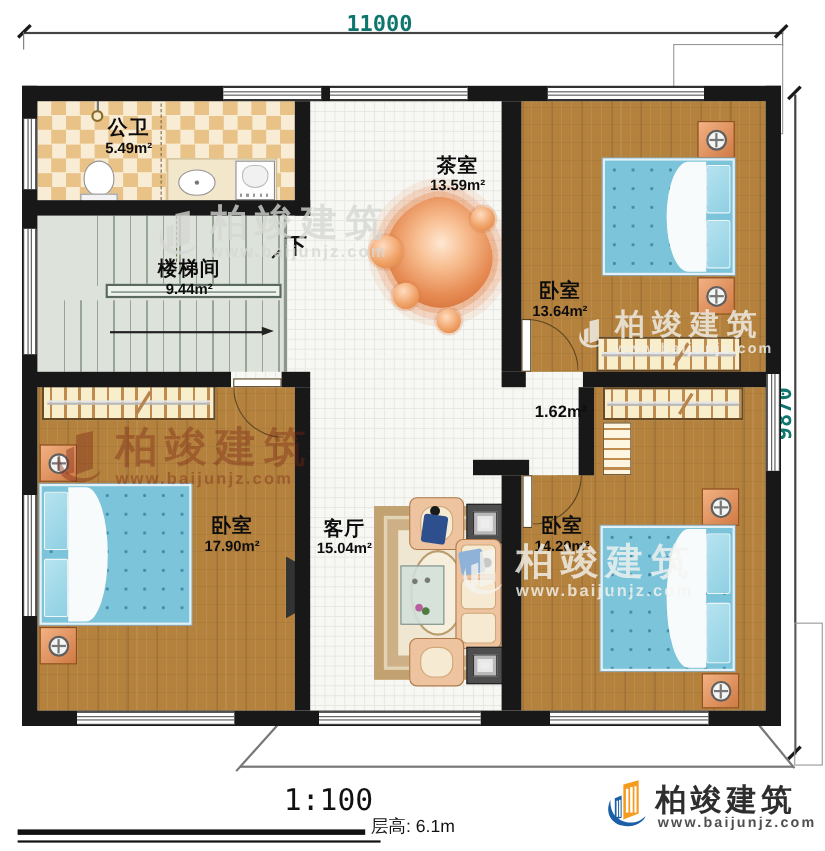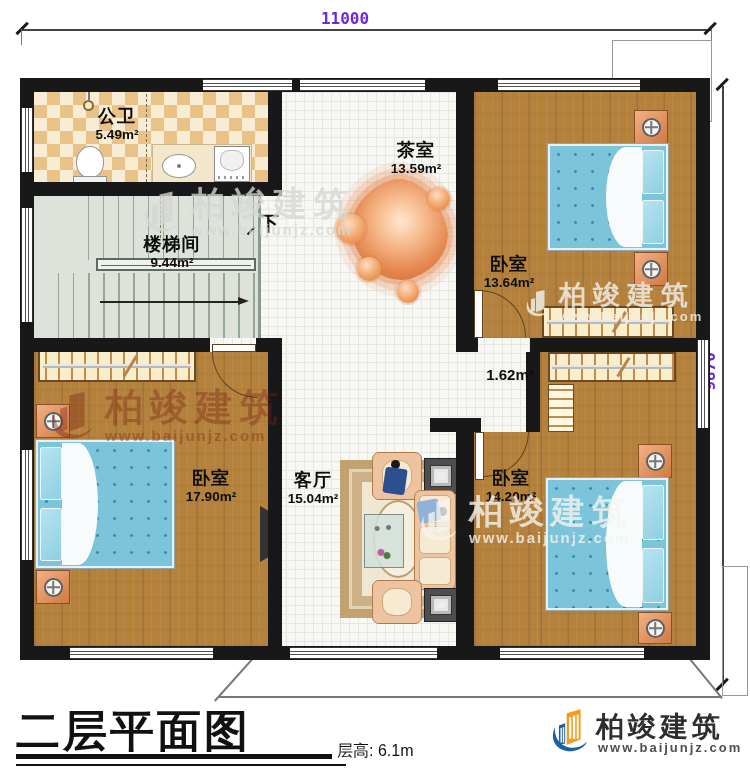--- a/index.html
+++ b/index.html
@@ -70,21 +70,21 @@
   .arrowline{position:absolute;background:#222;height:1.5px}
   .arrowhead{position:absolute;width:0;height:0;border-left:11px solid #222;border-top:4.5px solid transparent;border-bottom:4.5px solid transparent}
   
   .rlabel{position:absolute;transform:translateX(-50%);text-align:center;color:#0d0d0d;line-height:1.15;white-space:nowrap}
   .rlabel .nm{font-size:18px;font-weight:bold;letter-spacing:1px}
   .rlabel .ar{font-size:13.5px;font-weight:bold}
   .downlbl{position:absolute;font-size:20px;font-weight:bold;color:#111}
   
   .dimline{position:absolute;background:#444}
   .tick{position:absolute;width:16px;height:2.5px;background:#1a1a1a;transform:rotate(-45deg)}
-  .dimtext{position:absolute;font-family:"DejaVu Sans Mono","Liberation Mono",monospace;font-weight:bold;font-size:16px;color:#6d28d9}
+  .dimtext{position:absolute;font-family:"DejaVu Sans Mono","Liberation Mono",monospace;font-weight:bold;font-size:20px;color:#0f766e}
   .outline{position:absolute;border:1px solid #979797;background:transparent}
   .thin{position:absolute;background:#777}
   .diag{position:absolute;height:1.5px;background:#777;transform-origin:left center}
   
   .wm{position:absolute;display:flex;align-items:center;gap:7px;pointer-events:none}
   .wm-name{font-weight:bold;letter-spacing:7px;line-height:1}
   .wm-url{font-weight:bold;letter-spacing:2px;line-height:1.3}
   
   .plan-title{position:absolute;font-size:44px;font-weight:600;color:#111;letter-spacing:3px}
   .uline{position:absolute;background:#111}
@@ -318,23 +318,23 @@
         <polygon points="28,6 45,2 45,40 28,46" fill="currentColor"></polygon>
         <polygon points="18,21 26,18 26,44 18,46" fill="currentColor"></polygon>
         <path d="M12,24 C4,40 14,55 34,54 C46,53 52,46 53,42 C46,50 34,52 24,47 C14,42 11,32 12,24 Z" fill="currentColor"></path>
       </svg>
     <div class="wm-text">
         <div class="wm-name" style="font-size:34px">柏竣建筑</div>
         <div class="wm-url" style="font-size:15px">www.baijunjz.com</div>
       </div>
   </div>
 
-  <div class="plan-title" style="left:16px;top:702px">二层平面图</div>
   <div class="uline" style="left:16px;top:754px;width:316px;height:5px"></div>
   <div class="uline" style="left:16px;top:764px;width:330px;height:1.5px"></div>
+  <div class="plan-scale" style="left:258px;top:712px">1:100</div>
   <div class="meta" style="left:337px;top:741px">
     <span>层高:</span> <span>6.1m</span>
   </div>
   <svg class="abs" style="left:545px;top:704px" width="48" height="54" viewBox="0 0 62 62">
     <polygon points="28,8 46,3 46,42 28,49" fill="#f59b1e"></polygon>
     <g fill="#fff">
         <rect x="31" y="13" width="3" height="28"></rect>
         <rect x="36" y="11" width="3" height="30"></rect>
         <rect x="41" y="10" width="2.5" height="31"></rect>
       </g>

